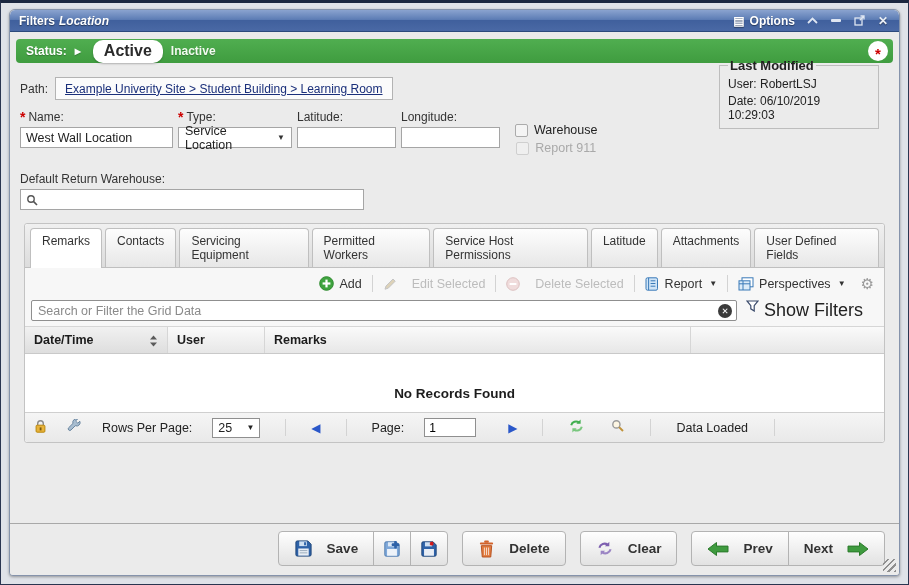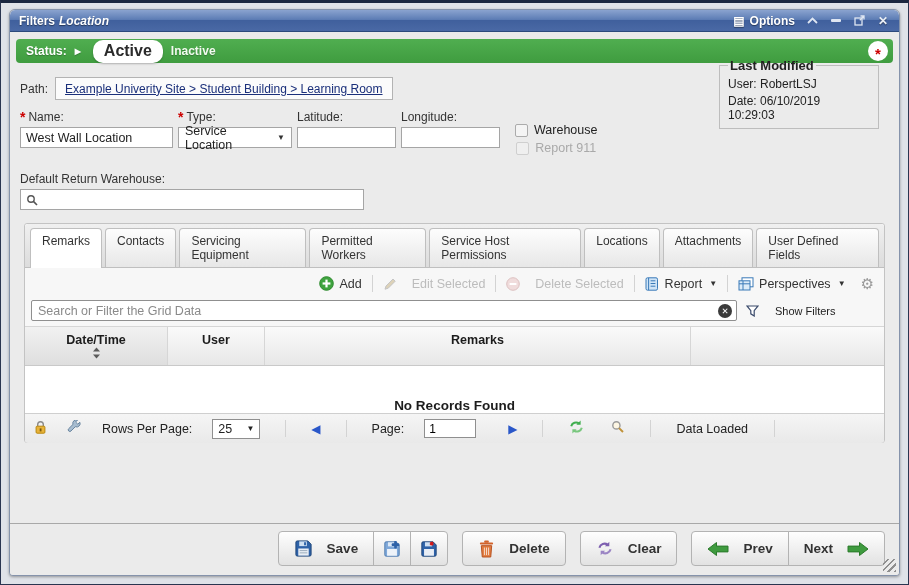--- a/index.html
+++ b/index.html
@@ -87,25 +87,25 @@
   .gear { color:#9a9a9a; font-size:15px; margin-left:10px; cursor:pointer; }
 
   .search-row { display:flex; align-items:center; gap:9px; padding:3px 6px 5px; background:#f7f7f7; }
   .gsearch-wrap { position:relative; width:706px; }
   .gsearch-wrap input { width:100%; height:21px; border:1px solid #8f8f8f; border-radius:2px;
     font-size:12.5px; padding:0 24px 0 6px; font-family:"Liberation Sans",sans-serif; color:#222; }
   .gsearch-wrap input::placeholder { color:#8a8a8a; opacity:1; }
   .clear-btn { position:absolute; right:5px; top:4px; width:14px; height:14px; border-radius:50%;
     background:#3b3b3b; color:#fff; font-size:8.5px; display:flex; align-items:center;
     justify-content:center; cursor:pointer; }
-  .show-filters { display:flex; align-items:flex-start; gap:16px; font-size:11px; color:#222; cursor:pointer; }
+  .show-filters { display:flex; align-items:flex-start; gap:5px; font-size:18px; color:#222; cursor:pointer; }
 
   .ghead { display:flex; background:linear-gradient(#fafafa,#e7e7e7); border-top:1px solid #d6d6d6;
     border-bottom:1px solid #c9c9c9; font-weight:bold; font-size:12.5px; color:#1c1c1c; }
-  .gcol { padding:6px 9px; border-right:1px solid #d6d6d6; display:flex; align-items:center;flex-direction:column; }
+  .gcol { padding:6px 9px; border-right:1px solid #d6d6d6; display:flex; align-items:flex-end; }
   .gcol.c0 { width:143px; background:linear-gradient(#f1f1f1,#dedede); justify-content:space-between; cursor:pointer; }
   .gcol.c1 { width:97px; }
   .gcol.c2 { width:426px; }
   .gcol.cf { flex:1; border-right:none; }
   .gbody { flex:1; background:#fff; display:flex; justify-content:center; align-items:flex-start;
     padding-top:32px; font-weight:bold; font-size:13.5px; color:#1c1c1c; }
 
   .pager { display:flex; align-items:center; gap:20px; height:30px; padding:8px 9px;
     background:linear-gradient(#f5f5f5,#e9e9e9); border-top:1px solid #cfcfcf; font-size:12.5px;
     color:#222; border-radius:0 0 3px 3px; }
@@ -245,21 +245,21 @@
         </div>
       </div>
 
       <div class="panel">
         <div class="tabstrip">
           <span class="tab active">Remarks</span>
           <span class="tab">Contacts</span>
           <span class="tab">Servicing Equipment</span>
           <span class="tab">Permitted Workers</span>
           <span class="tab">Service Host Permissions</span>
-          <span class="tab">Locations</span>
+          <span class="tab">Latitude</span>
           <span class="tab">Attachments</span>
           <span class="tab">User Defined Fields</span>
         </div>
 
         <div class="gtoolbar">
           <div class="tbtn plain">
             <svg width="15" height="15" viewBox="0 0 15 15">
                 <circle cx="7.5" cy="7.5" r="6.8" fill="#3fa33f" stroke="#2e8b2e"></circle>
                 <rect x="6.4" y="3.6" width="2.2" height="7.8" fill="#fff"></rect>
                 <rect x="3.6" y="6.4" width="7.8" height="2.2" fill="#fff"></rect>

